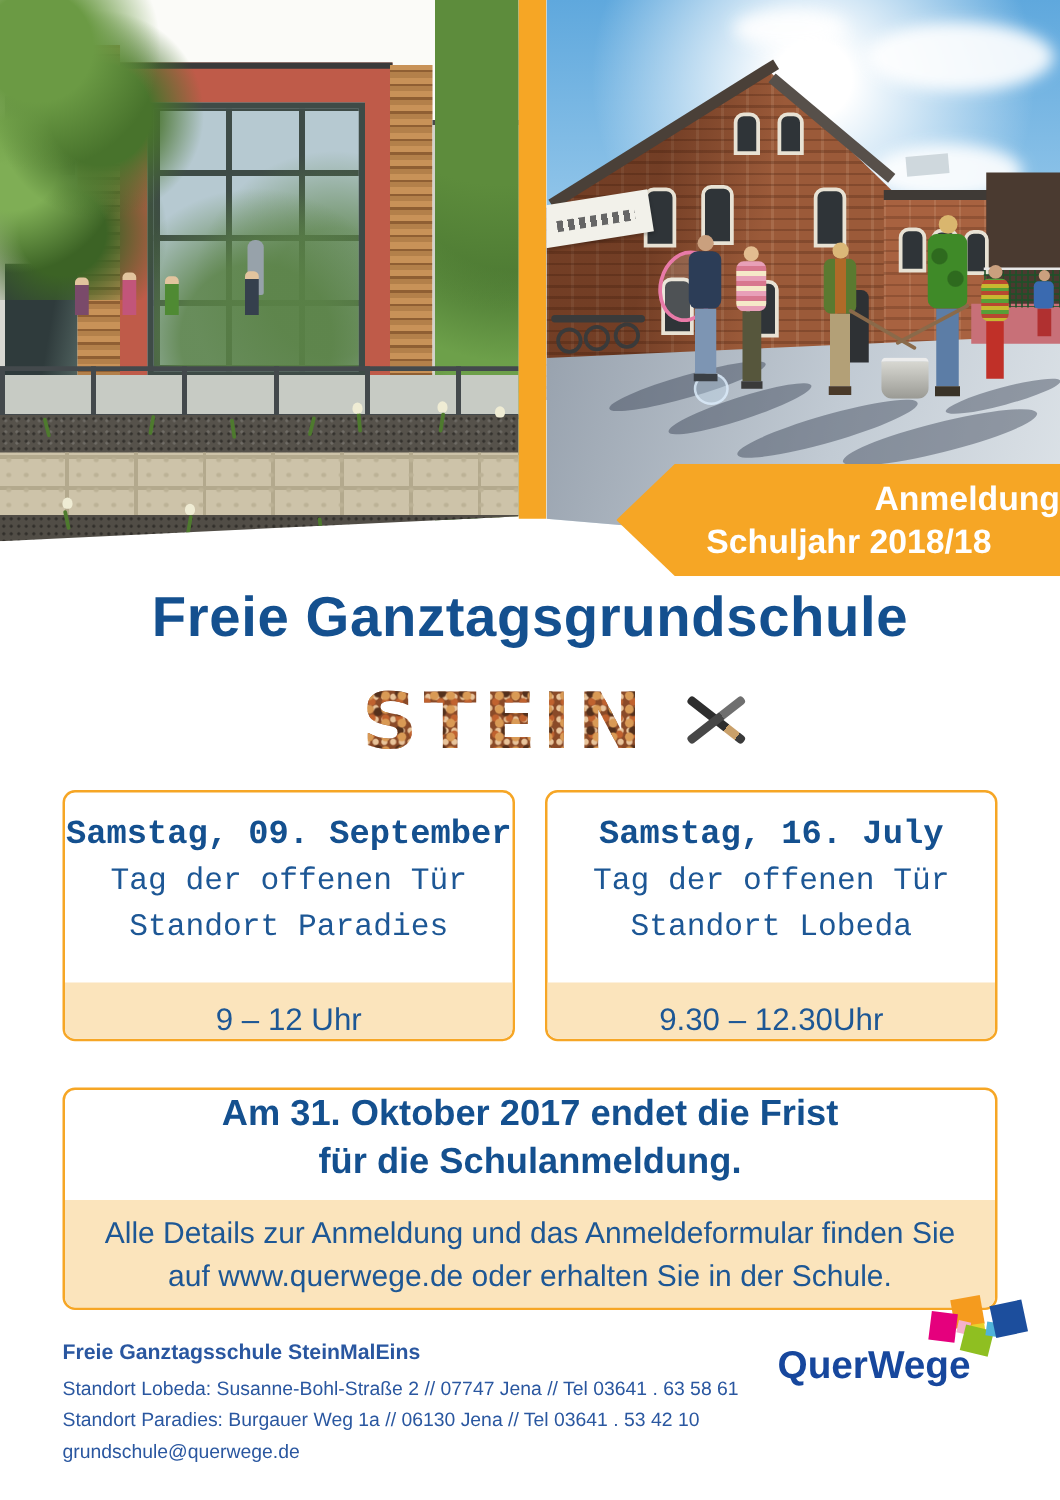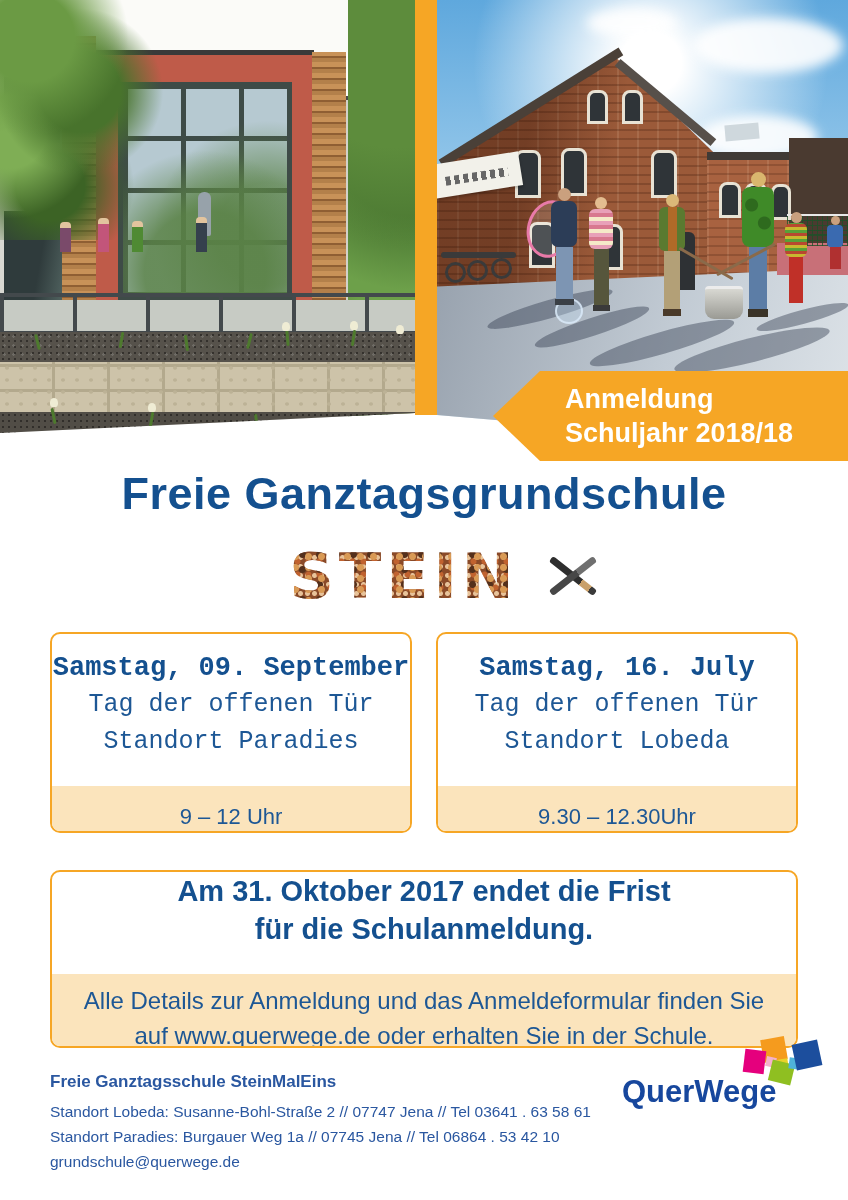--- a/index.html
+++ b/index.html
@@ -96,21 +96,21 @@
   .kid i{display:block;margin:0 auto;}
   .stick{position:absolute;background:#8a6a4a;height:3px;border-radius:2px;}
   .loop{position:absolute;border:3px solid #e87aa8;border-radius:50%;background:rgba(255,255,255,.15);}
   .bubble{position:absolute;border:2px solid rgba(220,235,250,.8);background:rgba(200,225,245,.35);border-radius:50%;}
 
   
   .banner{position:absolute;left:493px;top:371px;width:355px;height:90px;background:#F6A625;z-index:6;
     clip-path:polygon(0 50%,47px 0,355px 0,355px 90px,47px 90px);
     color:#fff;font-weight:bold;font-size:27px;padding-left:72px;box-sizing:border-box;}
   .banner div{margin:0;line-height:34px;}
-  .banner div:first-child{margin-top:11px;}
+  .banner div:first-child{margin-top:11px;text-align:right;}
 
   
   .title{position:absolute;left:0;right:0;top:468px;margin:0;text-align:center;
     font-size:45px;font-weight:bold;color:#14508F;letter-spacing:.5px;}
   .logo-row{position:absolute;left:0;right:0;top:536px;height:80px;display:flex;
     justify-content:center;align-items:center;gap:28px;padding-left:40px;}
   .logo-stein{font-family:"DejaVu Sans",sans-serif;font-weight:bold;font-size:62px;letter-spacing:5px;
     color:#7a451f;background-color:#8a4a28;background-image:
     radial-gradient(circle,#d99a55 0 3px,transparent 4px),
     radial-gradient(circle,#54301c 0 3px,transparent 4px),
@@ -129,26 +129,26 @@
     text-shadow:-1.5px -1.5px 0 #222,1.5px -1.5px 0 #222,-1.5px 1.5px 0 #222,1.5px 1.5px 0 #222;}
 
   
   .event-box{position:absolute;top:632px;width:362px;height:201px;box-sizing:border-box;
     border:2px solid #F6A625;border-radius:10px;overflow:hidden;background:#fff;text-align:center;}
   .event-left{left:50px;} .event-right{left:436px;}
   .event-top{height:136px;padding-top:16px;font-family:Liberation Mono, monospace;}
   .event-date{font-size:27px;font-weight:bold;color:#14508F;line-height:36px;}
   .event-line{font-size:25px;color:#1D5795;line-height:37px;text-align:center;}
   .event-time{height:61px;background:#FBE4BC;display:flex;align-items:center;justify-content:center;
-    font-size:22px;color:#1D5795;}
+    font-size:25px;color:#1D5795;}
   .deadline-box{position:absolute;left:50px;top:870px;width:748px;height:178px;box-sizing:border-box;
     border:2px solid #F6A625;border-radius:10px;overflow:hidden;background:#fff;text-align:center;}
   .deadline-top{height:88px;}
   .deadline-top div{font-size:29px;font-weight:bold;color:#14508F;line-height:38px;}
-  .deadline-details{height:86px;background:#FBE4BC;padding-top:9px;box-sizing:border-box;margin-top:14px;}
+  .deadline-details{height:86px;background:#FBE4BC;padding-top:9px;box-sizing:border-box;}
   .deadline-details div{font-size:24px;color:#1D5795;line-height:35px;}
 
   
   .footer-left{position:absolute;left:50px;top:1072px;width:560px;color:#2A57A0;}
   .footer-org{font-size:17px;font-weight:bold;margin-bottom:7px;}
   .footer-line{font-size:15.5px;line-height:25px;}
   .qw-logo{position:absolute;left:620px;top:1036px;width:192px;height:75px;}
   .qw-text{position:absolute;left:2px;top:38px;font-size:31px;font-weight:bold;color:#17479D;}
   .qw-sq{position:absolute;left:112px;top:0;width:80px;height:52px;}
   .qw-sq i{position:absolute;display:block;}
@@ -330,21 +330,21 @@
     </div>
     <div class="deadline-details">
       <div>Alle Details zur Anmeldung und das Anmeldeformular finden Sie</div>
       <div>auf www.querwege.de oder erhalten Sie in der Schule.</div>
     </div>
   </div>
 
   <div class="footer-left">
     <div class="footer-org">Freie Ganztagsschule SteinMalEins</div>
     <div class="footer-line">Standort Lobeda: Susanne-Bohl-Straße 2 // 07747 Jena // Tel 03641 . 63 58 61</div>
-    <div class="footer-line">Standort Paradies: Burgauer Weg 1a // 07745 Jena // Tel 06864 . 53 42 10</div>
+    <div class="footer-line">Standort Paradies: Burgauer Weg 1a // 06130 Jena // Tel 03641 . 53 42 10</div>
     <div class="footer-line">grundschule@querwege.de</div>
   </div>
 
   <div class="qw-logo">
     <div class="qw-sq">
       <i class="sq-orange"></i>
       <i class="sq-pink"></i>
       <i class="sq-lightpink"></i>
       <i class="sq-yellow"></i>
       <i class="sq-green"></i>

